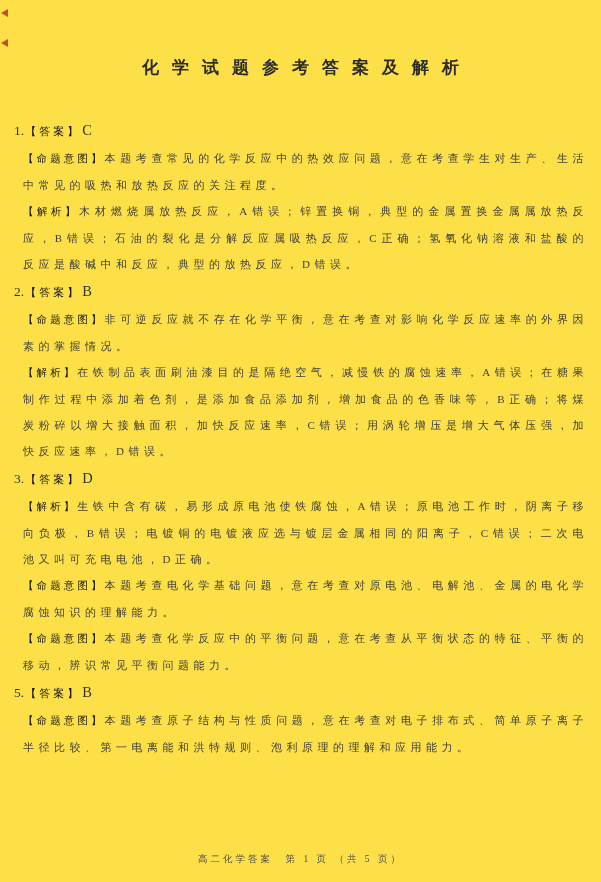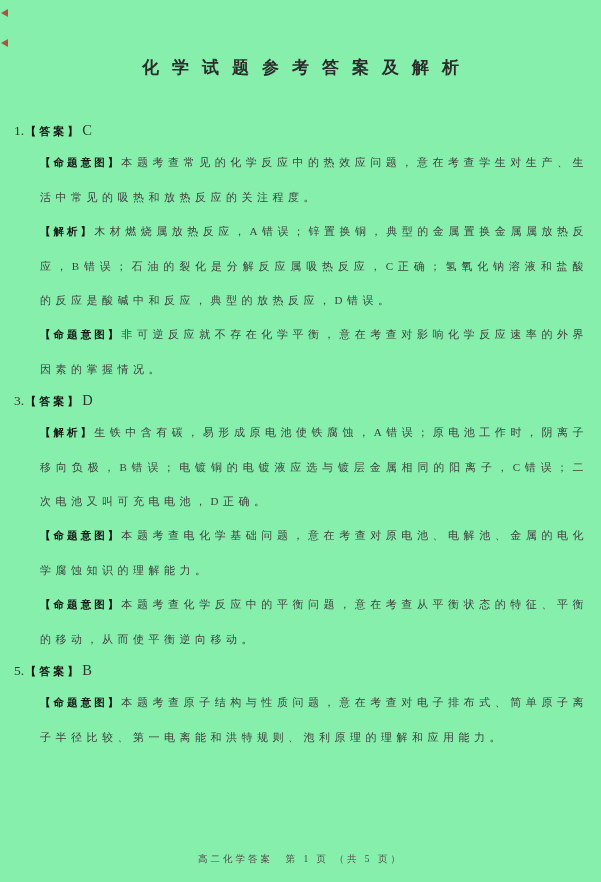--- a/index.html
+++ b/index.html
@@ -4,21 +4,21 @@
 <style>
   html, body {
     margin: 0;
     padding: 0;
     background: #ffffff;
   }
   .page {
     position: relative;
     width: 601px;
     height: 882px;
-    background: #86efac;
+    background: #fde047;
     overflow: hidden;
     font-family: "Liberation Serif", serif;
     color: #3f3f3f;
     box-sizing: border-box;
   }
   .artifact {
     position: absolute;
     left: 1px;
     width: 0;
     height: 0;
@@ -50,36 +50,36 @@
     line-height: 27px;
     white-space: nowrap;
   }
   .item-num {
     font-size: 13.5px;
     letter-spacing: 0;
     color: #333;
     margin-right: 1px;
   }
   .blabel {
-    font-weight: bold;
+    font-weight: normal;
     color: #141414;
     font-size: 10.5px;
     letter-spacing: 3px;
   }
   .ans-line .blabel { font-size: 11px; }
   .ans-val {
     font-size: 14.5px;
     letter-spacing: 1px;
     color: #333;
     margin-left: 1px;
   }
   .para {
-    margin: 0 0 0 26px;
+    margin: 0 0 0 9px;
     font-size: 11px;
-    line-height: 34px;
+    line-height: 26px;
     letter-spacing: 4.5px;
     text-align: justify;
     color: #3f3f3f;
   }
   .footer {
     position: absolute;
     left: 0;
     right: 0;
     bottom: 16px;
     text-align: center;
@@ -104,33 +104,37 @@
 
     <div class="item">
       <div class="ans-line">
         <span class="item-num">1.</span><span class="blabel">【答案】</span><span class="ans-val">C</span>
       </div>
       <p class="para"><span class="blabel">【命题意图】</span><span>本题考查常见的化学反应中的热效应问题，意在考查学生对生产、生活中常见的吸热和放热反应的关注程度。</span></p>
       <p class="para"><span class="blabel">【解析】</span><span>木材燃烧属放热反应，A错误；锌置换铜，典型的金属置换金属属放热反应，B错误；石油的裂化是分解反应属吸热反应，C正确；氢氧化钠溶液和盐酸的反应是酸碱中和反应，典型的放热反应，D错误。</span></p>
     </div>
 
     <div class="item">
+      <div class="ans-line">
+        <span class="item-num">2.</span><span class="blabel">【答案】</span><span class="ans-val">B</span>
+      </div>
       <p class="para"><span class="blabel">【命题意图】</span><span>非可逆反应就不存在化学平衡，意在考查对影响化学反应速率的外界因素的掌握情况。</span></p>
+      <p class="para"><span class="blabel">【解析】</span><span>在铁制品表面刷油漆目的是隔绝空气，减慢铁的腐蚀速率，A错误；在糖果制作过程中添加着色剂，是添加食品添加剂，增加食品的色香味等，B正确；将煤炭粉碎以增大接触面积，加快反应速率，C错误；用涡轮增压是增大气体压强，加快反应速率，D错误。</span></p>
     </div>
 
     <div class="item">
       <div class="ans-line">
         <span class="item-num">3.</span><span class="blabel">【答案】</span><span class="ans-val">D</span>
       </div>
       <p class="para"><span class="blabel">【解析】</span><span>生铁中含有碳，易形成原电池使铁腐蚀，A错误；原电池工作时，阴离子移向负极，B错误；电镀铜的电镀液应选与镀层金属相同的阳离子，C错误；二次电池又叫可充电电池，D正确。</span></p>
       <p class="para"><span class="blabel">【命题意图】</span><span>本题考查电化学基础问题，意在考查对原电池、电解池、金属的电化学腐蚀知识的理解能力。</span></p>
     </div>
 
     <div class="item">
-      <p class="para"><span class="blabel">【命题意图】</span><span>本题考查化学反应中的平衡问题，意在考查从平衡状态的特征、平衡的移动，从而使平衡逆向移动。</span></p>
+      <p class="para"><span class="blabel">【命题意图】</span><span>本题考查化学反应中的平衡问题，意在考查从平衡状态的特征、平衡的移动，辨识常见平衡问题能力。</span></p>
     </div>
 
     <div class="item">
       <div class="ans-line">
         <span class="item-num">5.</span><span class="blabel">【答案】</span><span class="ans-val">B</span>
       </div>
       <p class="para"><span class="blabel">【命题意图】</span><span>本题考查原子结构与性质问题，意在考查对电子排布式、简单原子离子半径比较、第一电离能和洪特规则、泡利原理的理解和应用能力。</span></p>
 
     </div>
 

